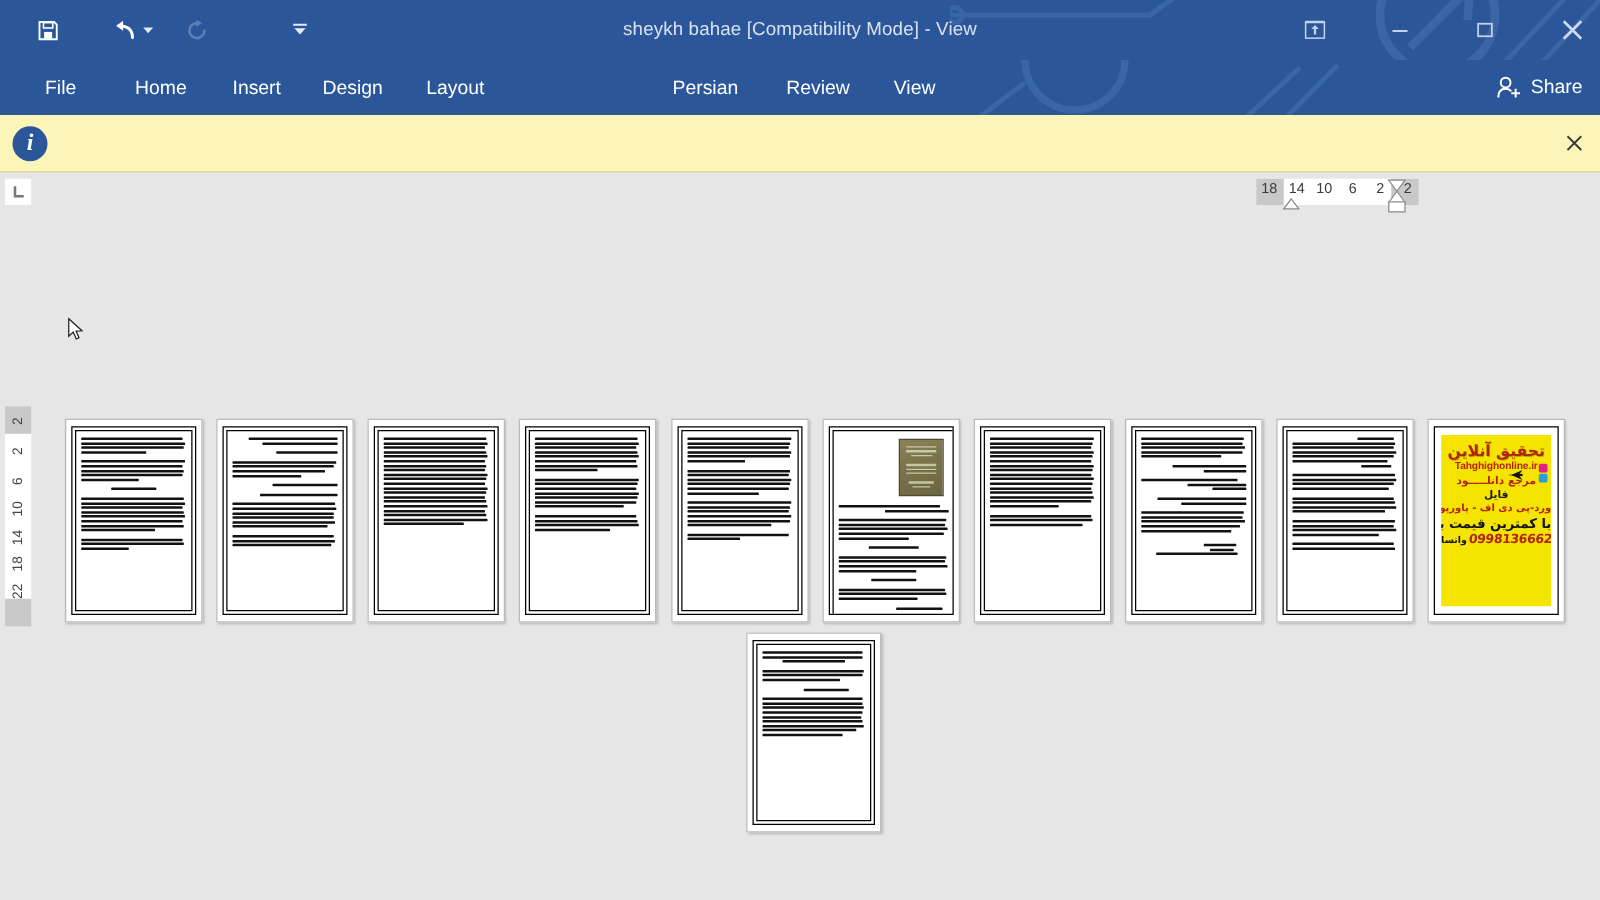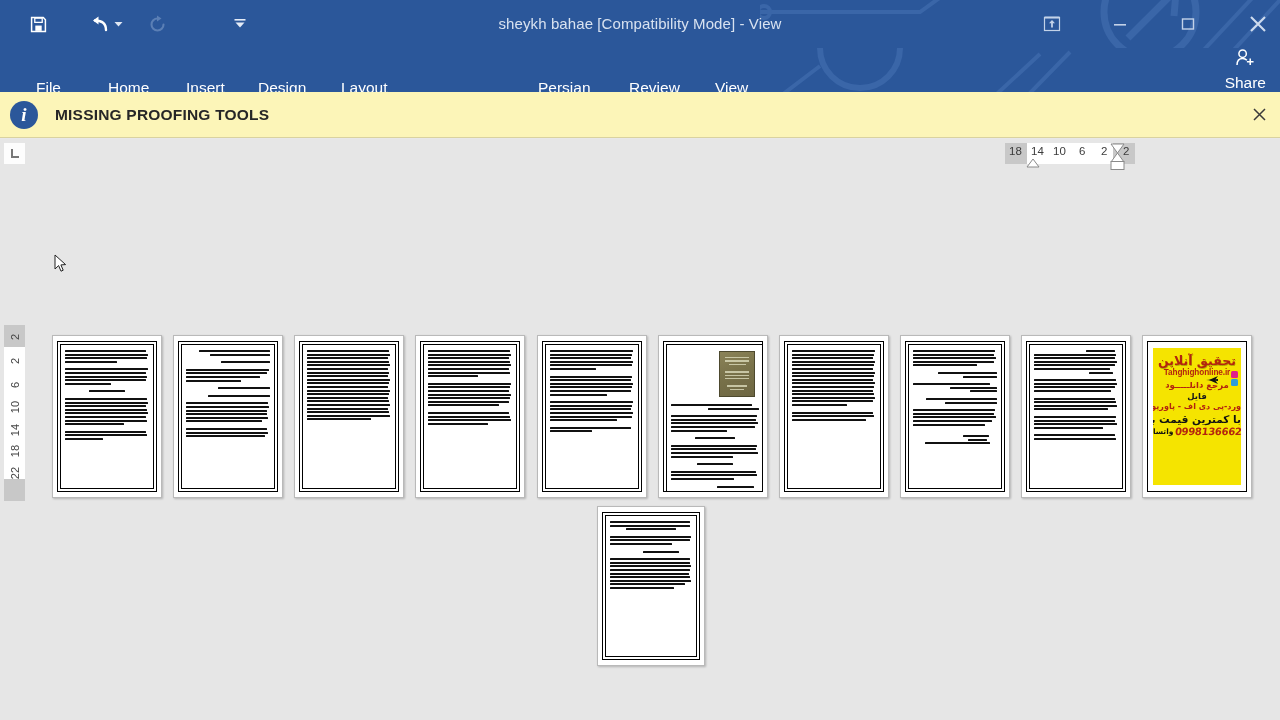--- a/index.html
+++ b/index.html
@@ -53,35 +53,35 @@
   #wc-close { left: 1238px; color: #cfdcee; }
 
   
   #ribbon {
     position: absolute; left: 0; top: 48px; width: 1280px; height: 44px;
     background: #2b579a;
     overflow: hidden;
   }
   #ribbon-deco { position: absolute; right: 150px; top: -40px; }
   .tab {
-    position: absolute; top: 18px; height: 44px;
+    position: absolute; top: 1px; height: 44px;
     display: flex; align-items: center;
     color: #ffffff; font-size: 15.5px;
     padding: 0 8px;
     white-space: nowrap;
   }
   #tellme {
     position: absolute; top: 0; height: 44px; left: 780px;
     display: flex; align-items: center; gap: 8px;
     color: #b9cae2; font-size: 15px; white-space: nowrap;
   }
   #share-btn {
     position: absolute; right: 14px; top: 0; height: 44px;
     display: flex; align-items: center; gap: 7px;
-    color: #ffffff; font-size: 15.5px; flex-direction: column;
+    color: #ffffff; font-size: 15.5px;
   }
 
   
   #notifbar {
     position: absolute; left: 0; top: 92px; width: 1280px; height: 46px;
     background: #fcf5b8;
     border-bottom: 1px solid #d9d2a0;
     display: flex; align-items: center;
   }
   #notif-info-icon {
@@ -342,21 +342,20 @@
       <circle cx="8.5" cy="6" r="3.9" fill="none" stroke="#fff" stroke-width="1.6"></circle>
       <path d="M2.6 18 C2.6 13 5.3 11 8.5 11 C10.4 11 12 11.8 13 13" fill="none" stroke="#fff" stroke-width="1.6"></path>
       <path d="M16.5 11 V18 M13 14.5 H20" stroke="#fff" stroke-width="1.6"></path>
     </svg>
     <span>Share</span>
   </div>
 </div>
 
 <div id="notifbar">
   <div id="notif-info-icon">i</div>
-  <div id="notif-title">MISSING PROOFING TOOLS</div>
   <div id="notif-close">
     <svg width="13" height="13" viewBox="0 0 13 13">
       <path d="M1 1 L12 12 M12 1 L1 12" stroke="#3a3a3a" stroke-width="1.5"></path>
     </svg>
   </div>
 </div>
 
 <div id="canvas">
 
   <div id="tabstop">

